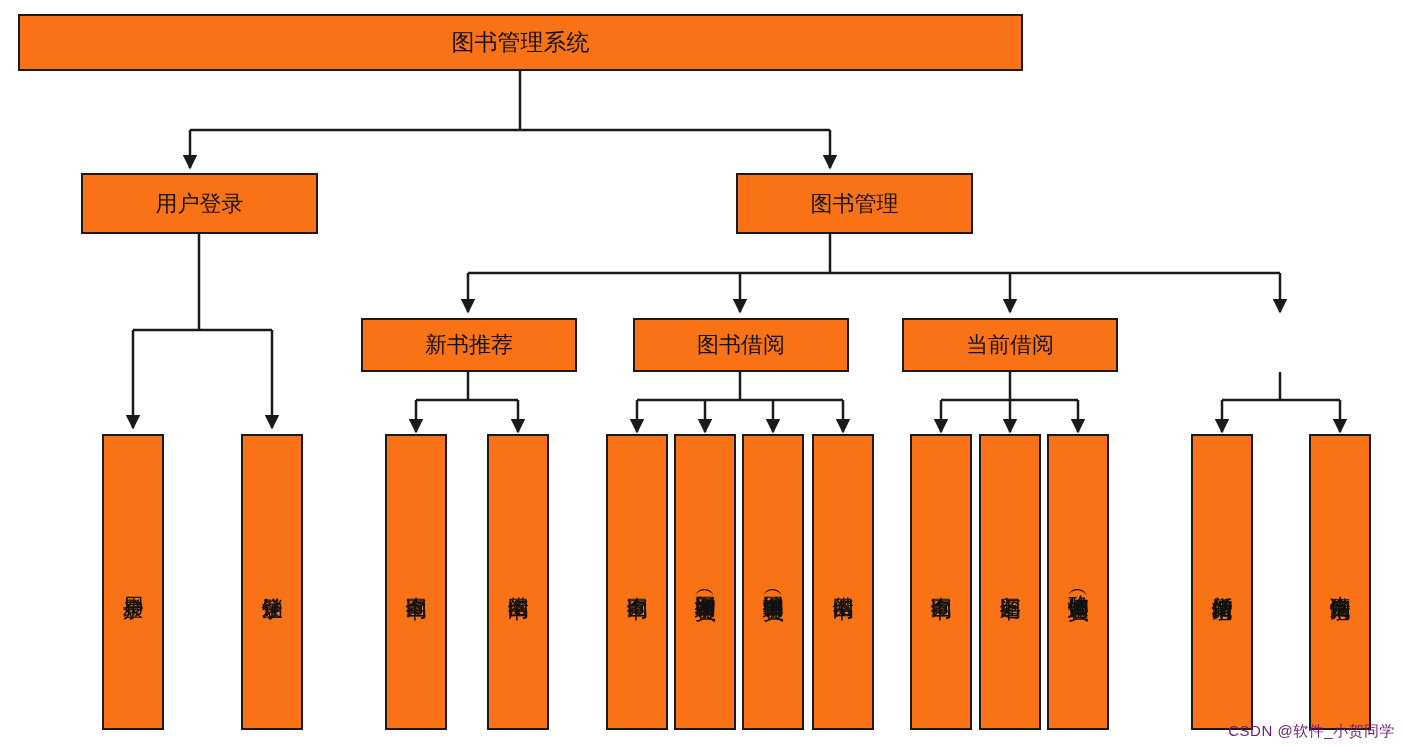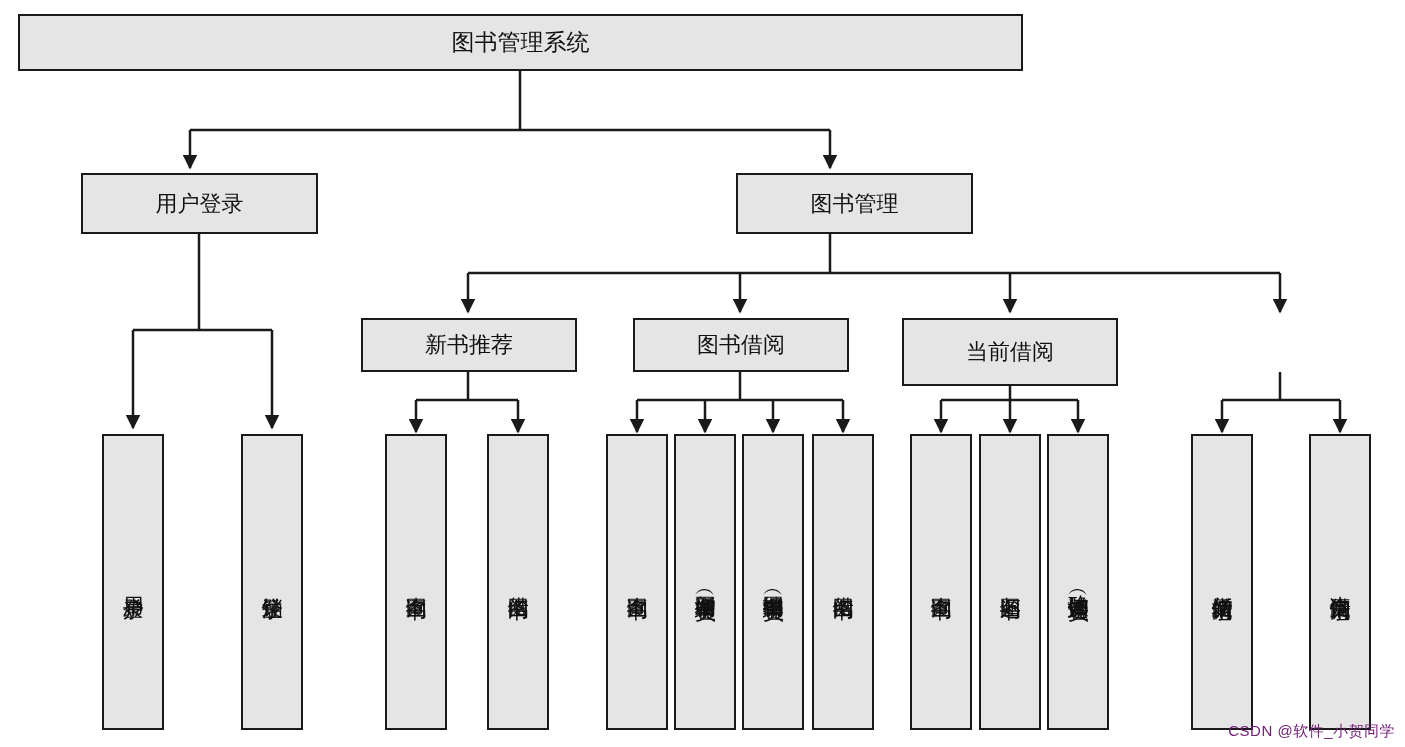--- a/index.html
+++ b/index.html
@@ -23,21 +23,21 @@
     left: 0;
     top: 0;
     width: 1405px;
     height: 747px;
     pointer-events: none;
   }
   .node {
     position: absolute;
     box-sizing: border-box;
     border: 2px solid #1a1a1a;
-    background: #e5e5e5;
+    background: #f97316;
     display: flex;
     align-items: center;
     justify-content: center;
     text-align: center;
     font-size: 22px;
     line-height: 1.25;
     color: #111111;
   }
   .node.vertical {
     writing-mode: vertical-rl;
@@ -132,21 +132,21 @@
   </div>
 
   <div class="node level3" style="left:633px; top:318px; width:216px; height:54px;">
     <span>图书借阅</span>
   </div>
 
   <div class="node level3" style="left:361px; top:318px; width:216px; height:54px;">
     <span>新书推荐</span>
   </div>
 
-  <div class="node level3" style="left:902px; top:318px; width:216px; height:68px;">
+  <div class="node level3" style="left:902px; top:318px; width:216px; height:54px;">
     <span>当前借阅</span>
   </div>
 
 
   <div class="node vertical" style="left:102px; top:434px; width:62px; height:296px;">
     <span>用户登录</span>
   </div>
   <div class="node vertical" style="left:241px; top:434px; width:62px; height:296px;">
     <span>注销登录</span>
   </div>

